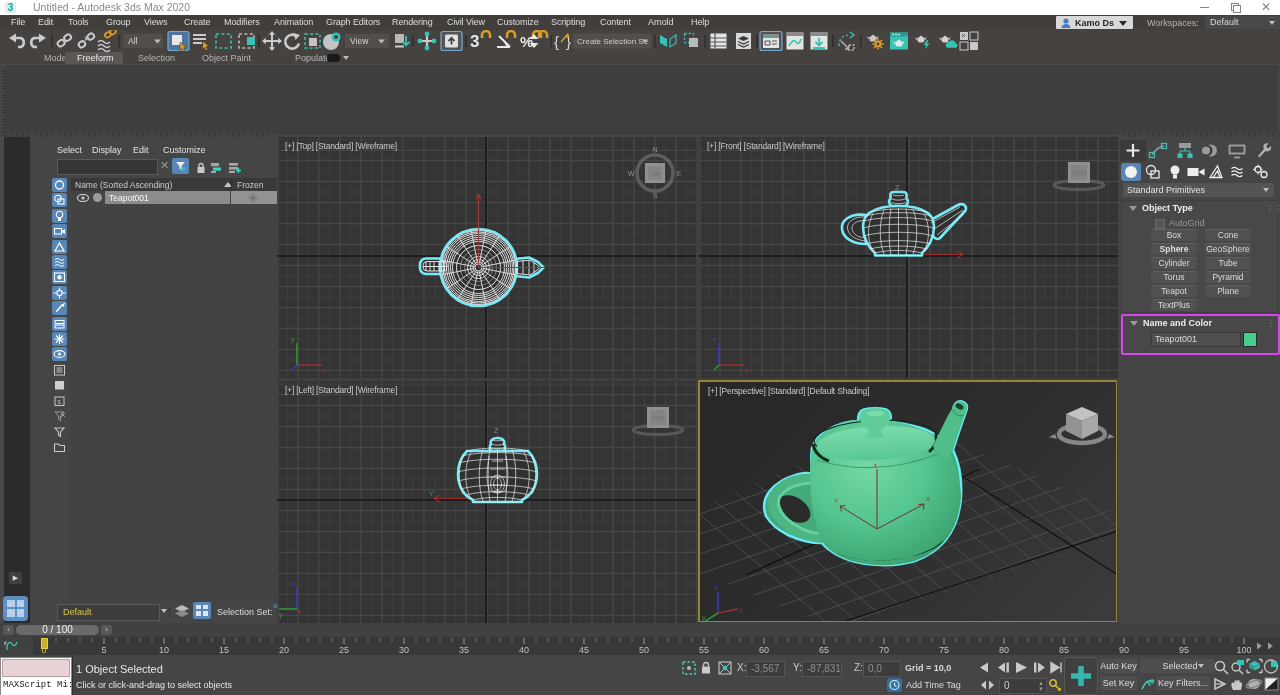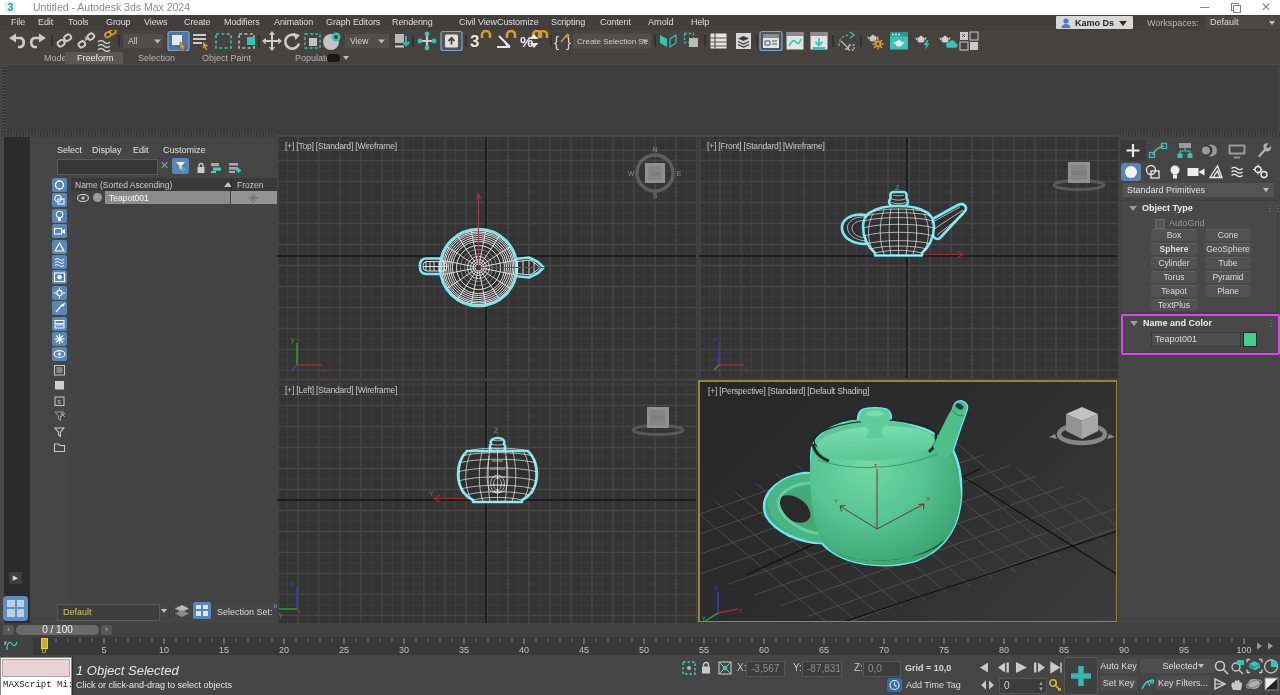--- a/index.html
+++ b/index.html
@@ -2,39 +2,39 @@
 <html><head><meta charset="utf-8"><style>
 html,body{margin:0;padding:0;}
 body{width:1280px;height:695px;overflow:hidden;position:relative;background:#454545;font-family:"Liberation Sans",sans-serif;}
 .abs{position:absolute;}
 .txt{white-space:nowrap;}
 </style></head>
 <body>
 
 <div class="abs" style="left:0;top:0;width:1280px;height:15px;background:#ffffff;">
   <div class="abs" style="left:5px;top:2px;width:11px;height:11px;background:#dfeeee;font:bold 10px 'Liberation Sans';color:#18a0a0;text-align:center;line-height:11px;">3</div>
-  <div class="abs txt" style="left:33px;top:1px;font-size:10.5px;color:#8a8a8a;">Untitled - Autodesk 3ds Max 2024</div>
+  <div class="abs txt" style="left:33px;top:1px;font-size:10.5px;color:#8a8a8a;">Untitled - Autodesk 3ds Max 2020</div>
   <div class="abs" style="left:1200px;top:7px;width:9px;height:1px;background:#848484;"></div>
   <div class="abs" style="left:1231px;top:3px;width:6px;height:6px;border:1px solid #848484;background:#fff;"></div>
   <div class="abs" style="left:1233px;top:5px;width:6px;height:6px;border:1px solid #848484;background:#fff;"></div>
   <div class="abs txt" style="left:1261px;top:0px;font-size:12px;color:#848484;">✕</div>
 </div>
 
 <div class="abs" style="left:0;top:15px;width:1280px;height:15px;background:#413e3c;">
   <span class="abs txt mi" style="left:11px;">File</span>
   <span class="abs txt mi" style="left:38px;">Edit</span>
   <span class="abs txt mi" style="left:68px;">Tools</span>
   <span class="abs txt mi" style="left:106px;">Group</span>
   <span class="abs txt mi" style="left:144px;">Views</span>
   <span class="abs txt mi" style="left:184px;">Create</span>
   <span class="abs txt mi" style="left:224px;">Modifiers</span>
   <span class="abs txt mi" style="left:274px;">Animation</span>
   <span class="abs txt mi" style="left:326px;">Graph Editors</span>
   <span class="abs txt mi" style="left:392px;">Rendering</span>
-  <span class="abs txt mi" style="left:447px;margin-left:12px;">Civil View</span>
+  <span class="abs txt mi" style="left:447px;">Civil View</span>
   <span class="abs txt mi" style="left:497px;">Customize</span>
   <span class="abs txt mi" style="left:551px;">Scripting</span>
   <span class="abs txt mi" style="left:600px;">Content</span>
   <span class="abs txt mi" style="left:648px;">Arnold</span>
   <span class="abs txt mi" style="left:691px;">Help</span>
 
   <div class="abs" style="left:1056px;top:1px;width:77px;height:13px;background:#d8d8d8;border-radius:1px;">
     <svg class="abs" style="left:4px;top:1px;" width="12" height="11">
         <circle cx="6" cy="4" r="2.6" fill="#4a78c8"></circle>
         <path d="M1.5 11 a4.5 4 0 0 1 9 0 Z" fill="#4a78c8"></path>
@@ -921,21 +921,21 @@
   <div class="abs" style="left:41px;top:1px;width:5px;height:9px;background:#c8ae2a;border:1px solid #e8d23a;"></div>
 </div>
 
 <div class="abs" style="left:0;top:655px;width:1280px;height:40px;background:#454545;" id="sbar">
 
   <div class="abs" style="left:0px;top:2px;width:70px;height:37px;background:#ffffff;border:1px solid #888;">
     <div class="abs" style="left:1px;top:1px;width:66px;height:16px;background:#e8d2d6;border:1px solid #b8a0a4;"></div>
     <span class="abs txt" style="left:2px;top:22px;font-family:'Liberation Mono',monospace;font-size:9px;color:#222;">MAXScript Mi:</span>
   </div>
   <div class="abs" style="left:72px;top:0px;width:1px;height:40px;background:#2e2e2e;"></div>
-  <span class="abs txt" style="left:76px;top:8px;font-size:13px;color:#e6e6e6;font-style:italic;">1 Object Selected</span>
+  <span class="abs txt" style="left:76px;top:8px;font-size:11px;color:#e6e6e6;">1 Object Selected</span>
   <span class="abs txt" style="left:76px;top:25px;font-size:9px;color:#e6e6e6;">Click or click-and-drag to select objects</span>
 
   <svg class="abs" style="left:682px;top:6px;" width="52" height="14">
     <rect x="1" y="1" width="12" height="12" fill="none" stroke="#3fd2c2" stroke-width="1.4" stroke-dasharray="2.5 2"></rect>
       <circle cx="7" cy="7" r="2" fill="#b9b9b9"></circle>
     <rect x="20" y="5.5" width="8" height="7" fill="#c9c9c9"></rect>
       <path d="M21.5 5.5 V4 a2.5 2.5 0 0 1 5 0 V5.5" stroke="#c9c9c9" stroke-width="1.4" fill="none"></path>
     <g transform="translate(36,0)">
         <rect x="1" y="1" width="12" height="12" fill="none" stroke="#b9b9b9" stroke-width="1.2"></rect>
         <path d="M1 1 l12 12 M13 1 l-12 12" stroke="#b9b9b9" stroke-width="1"></path>

